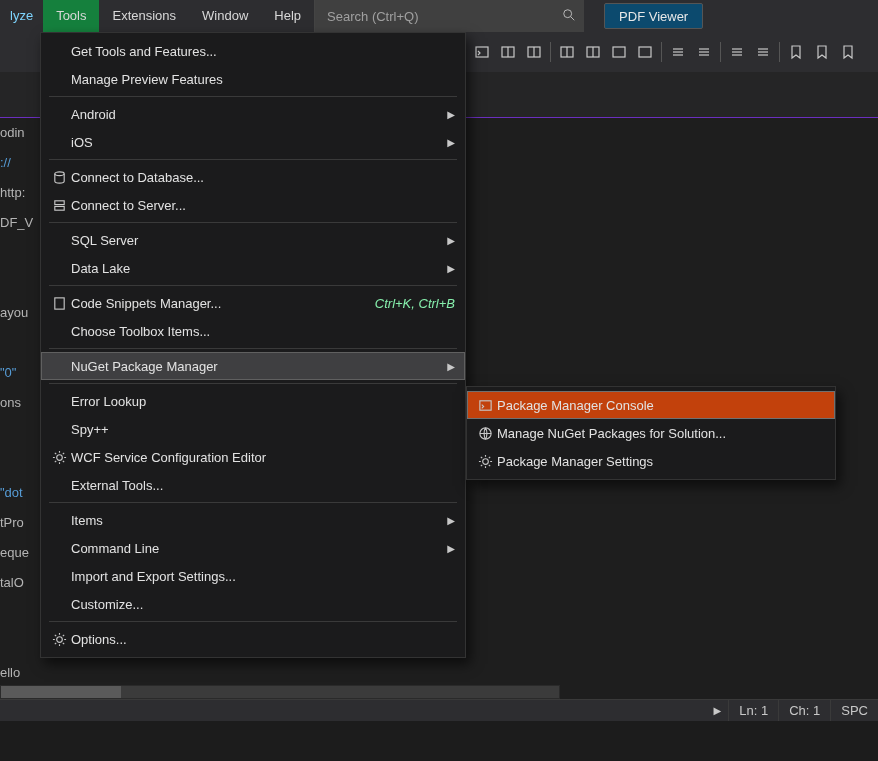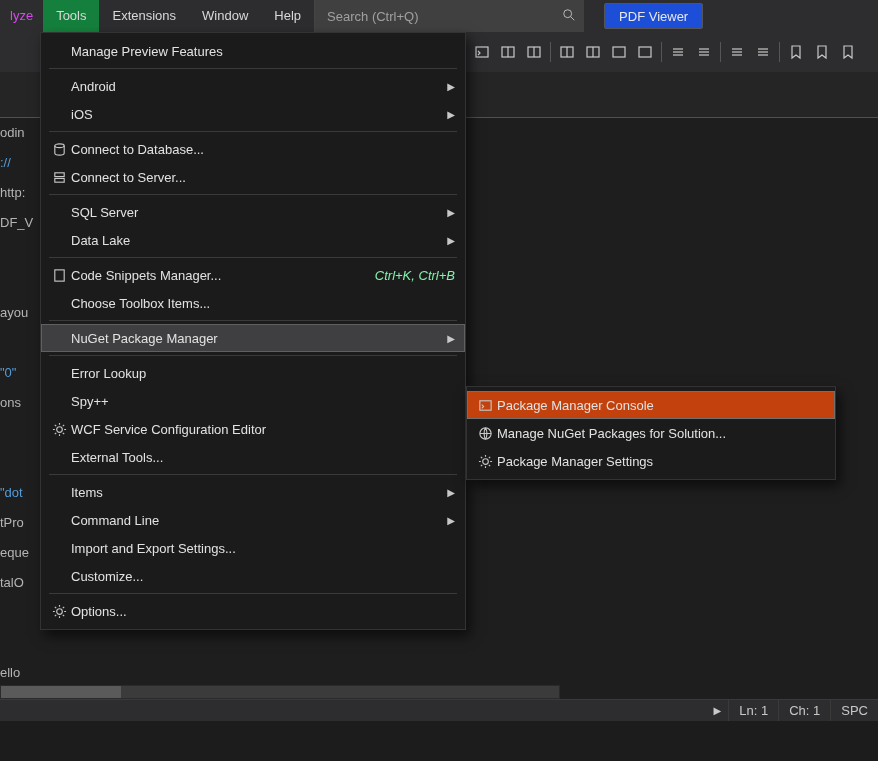--- a/index.html
+++ b/index.html
@@ -23,21 +23,21 @@
   .menubar {
     height: 32px;
     display: flex;
     align-items: center;
     background: #2d2d30;
     padding-left: 0;
   }
   .menubar .mprefix {
     padding: 0 10px;
     line-height: 32px;
-    color: #d946ef;
+    color: #7dd3fc;
   }
   .menubar .mitem {
     padding: 0 13px;
     line-height: 32px;
     color: #d8d8d8;
     white-space: nowrap;
   }
   .menubar .mitem.active {
     background: #15803d;
   }
@@ -53,21 +53,21 @@
     color: #a0a0a0;
     justify-content: space-between;
   }
   .searchbox .sicon {
     color: #c8c8c8;
   }
   .btn-pdf {
     margin-left: 20px;
     height: 26px;
     padding: 0 14px;
-    background: #1d4ed8;
+    background: #0c4a6e;
     border: 1px solid #555;
     color: #e8e8e8;
     display: flex;
     align-items: center;
     border-radius: 2px;
   }
 
   
   .toolbar {
     height: 40px;
@@ -365,20 +365,24 @@
 <div class="tabstrip"></div>
 
 <div class="editor" id="editor"><div class="cline"><span class="tok-plain">odin</span></div><div class="cline"><span class="tok-str">://</span><span class="tok-plain">               </span><span class="tok-str">21/maui"</span></div><div class="cline"><span class="tok-plain">http:</span><span class="tok-plain">           </span><span class="tok-str">009/xaml"</span></div><div class="cline"><span class="tok-plain">DF_V</span></div><div class="cline">&nbsp;</div><div class="cline">&nbsp;</div><div class="cline"><span class="tok-plain">ayou</span></div><div class="cline">&nbsp;</div><div class="cline"><span class="tok-str">"0"</span></div><div class="cline"><span class="tok-plain">ons</span></div><div class="cline">&nbsp;</div><div class="cline">&nbsp;</div><div class="cline"><span class="tok-str">"dot</span></div><div class="cline"><span class="tok-plain">tPro</span><span class="tok-plain">                 </span><span class="tok-str">et bot waving hi to you!"</span></div><div class="cline"><span class="tok-plain">eque</span></div><div class="cline"><span class="tok-plain">talO</span></div><div class="cline">&nbsp;</div><div class="cline">&nbsp;</div><div class="cline"><span class="tok-plain">ello</span></div></div>
 <div class="hscroll">
   <div class="thumb"></div>
 </div>
 
 <div class="menu primary" id="primary-menu">
     <div class="mentry">
       <span class="micon"></span>
+      <span class="mlabel">Get Tools and Features...</span>
+    </div>
+    <div class="mentry">
+      <span class="micon"></span>
       <span class="mlabel">Manage Preview Features</span>
     </div>
     <div class="msep"></div>
     <div class="mentry">
       <span class="micon"></span>
       <span class="mlabel">Android</span>
       <span class="mchev">▶</span>
     </div>
     <div class="mentry">
       <span class="micon"></span>

